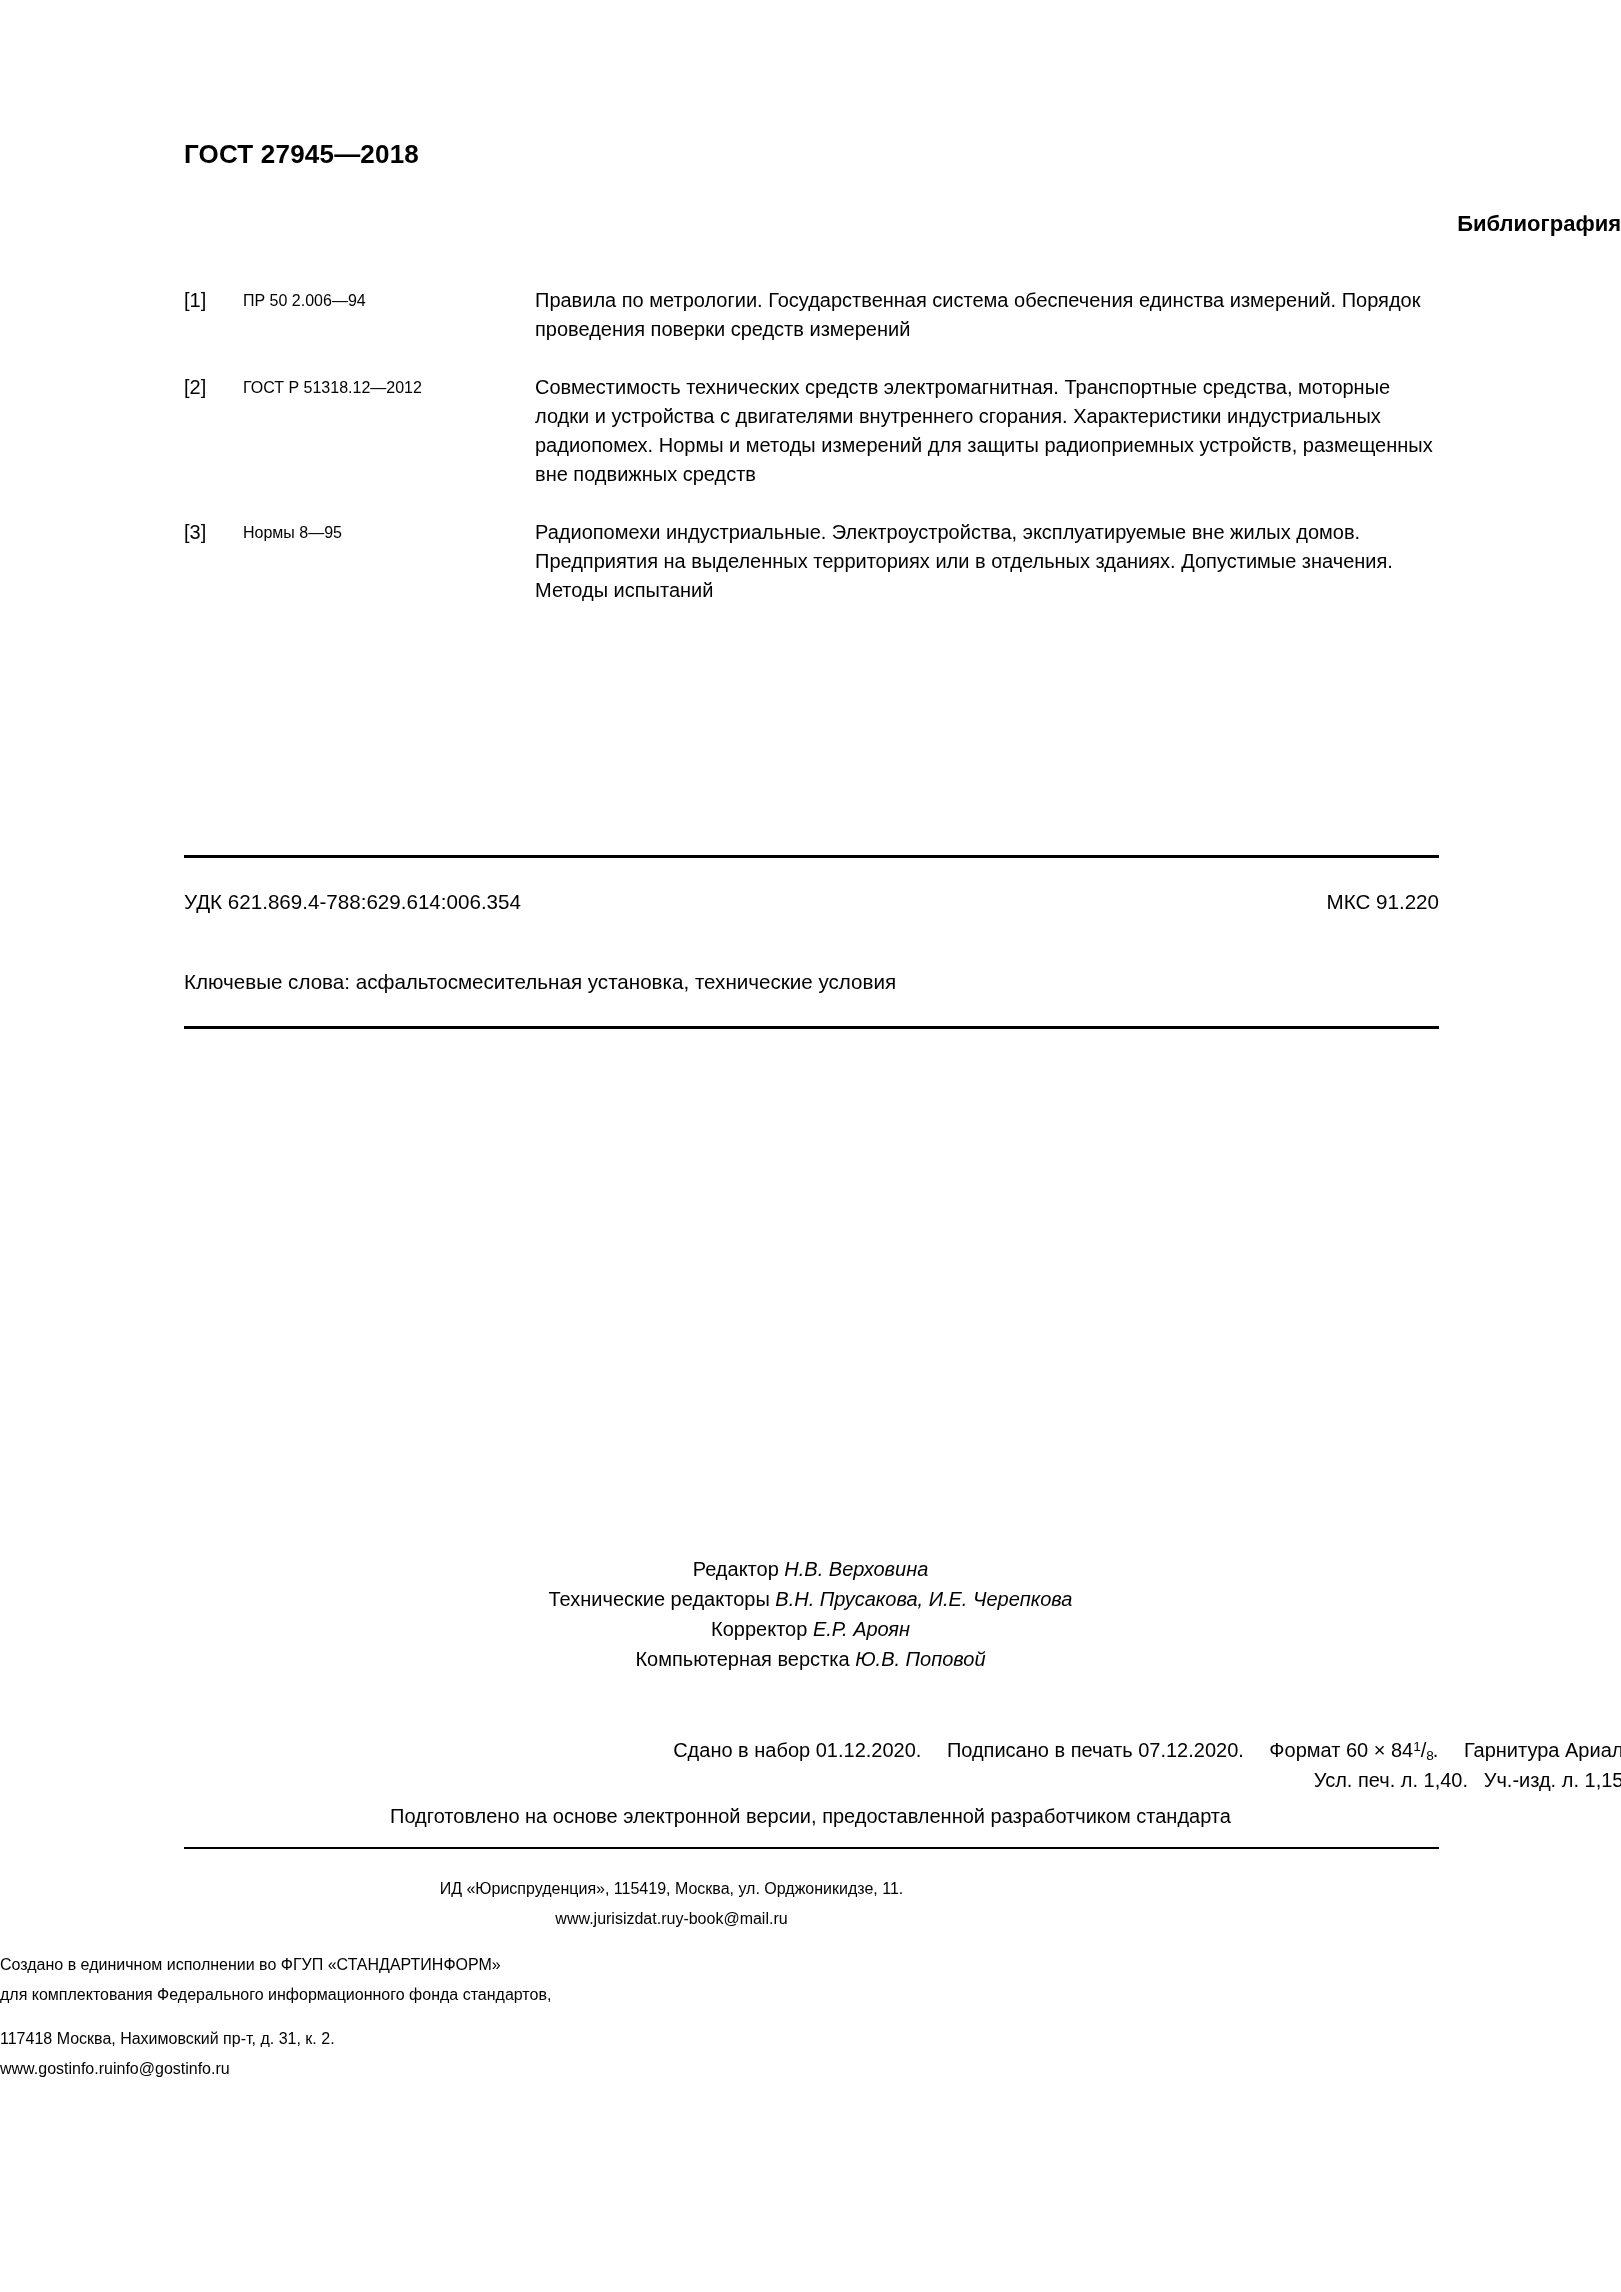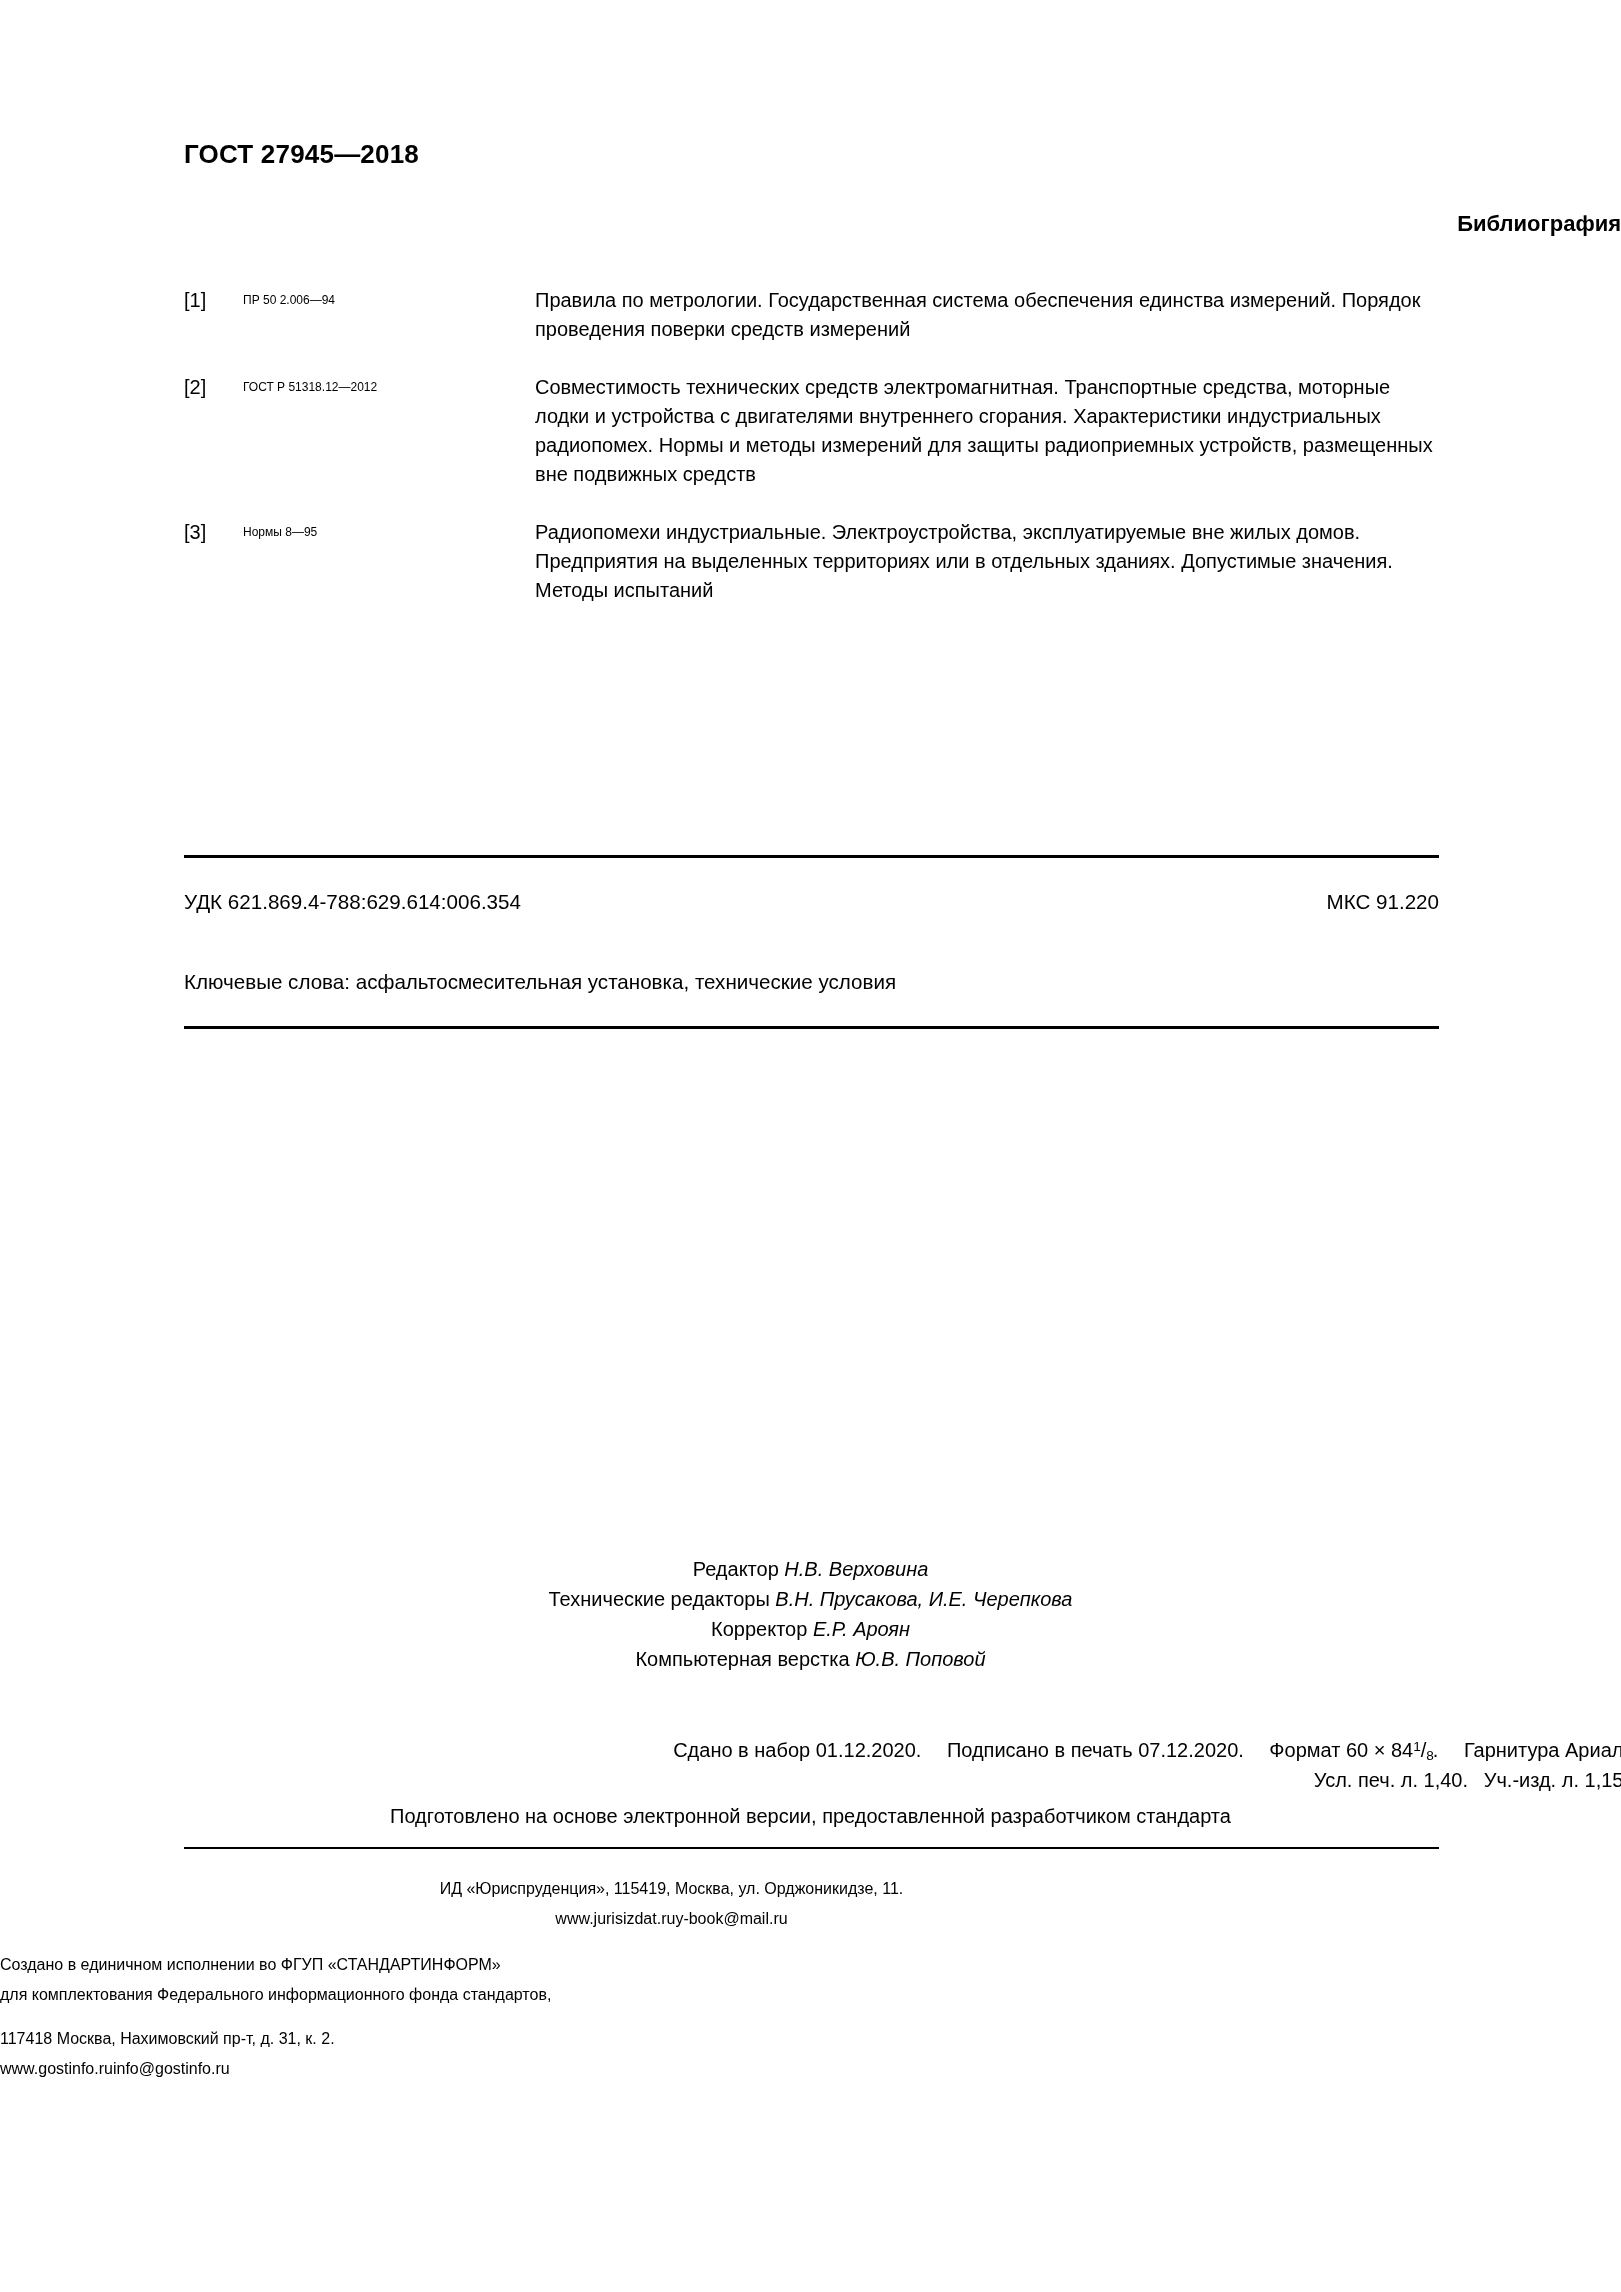--- a/index.html
+++ b/index.html
@@ -61,21 +61,21 @@
     top: 0;
     width: 49px;
     font-size: 20px;
     line-height: 29px;
     white-space: nowrap;
   }
   .biblio-code {
     position: absolute;
     left: 59px;
     top: 0;
-    font-size: 12px;
+    font-size: 16px;
     line-height: 29px;
     white-space: nowrap;
   }
   .biblio-text {
     font-size: 20px;
     line-height: 29px;
     text-align: justify;
     text-justify: inter-word;
     hyphens: manual;
   }

